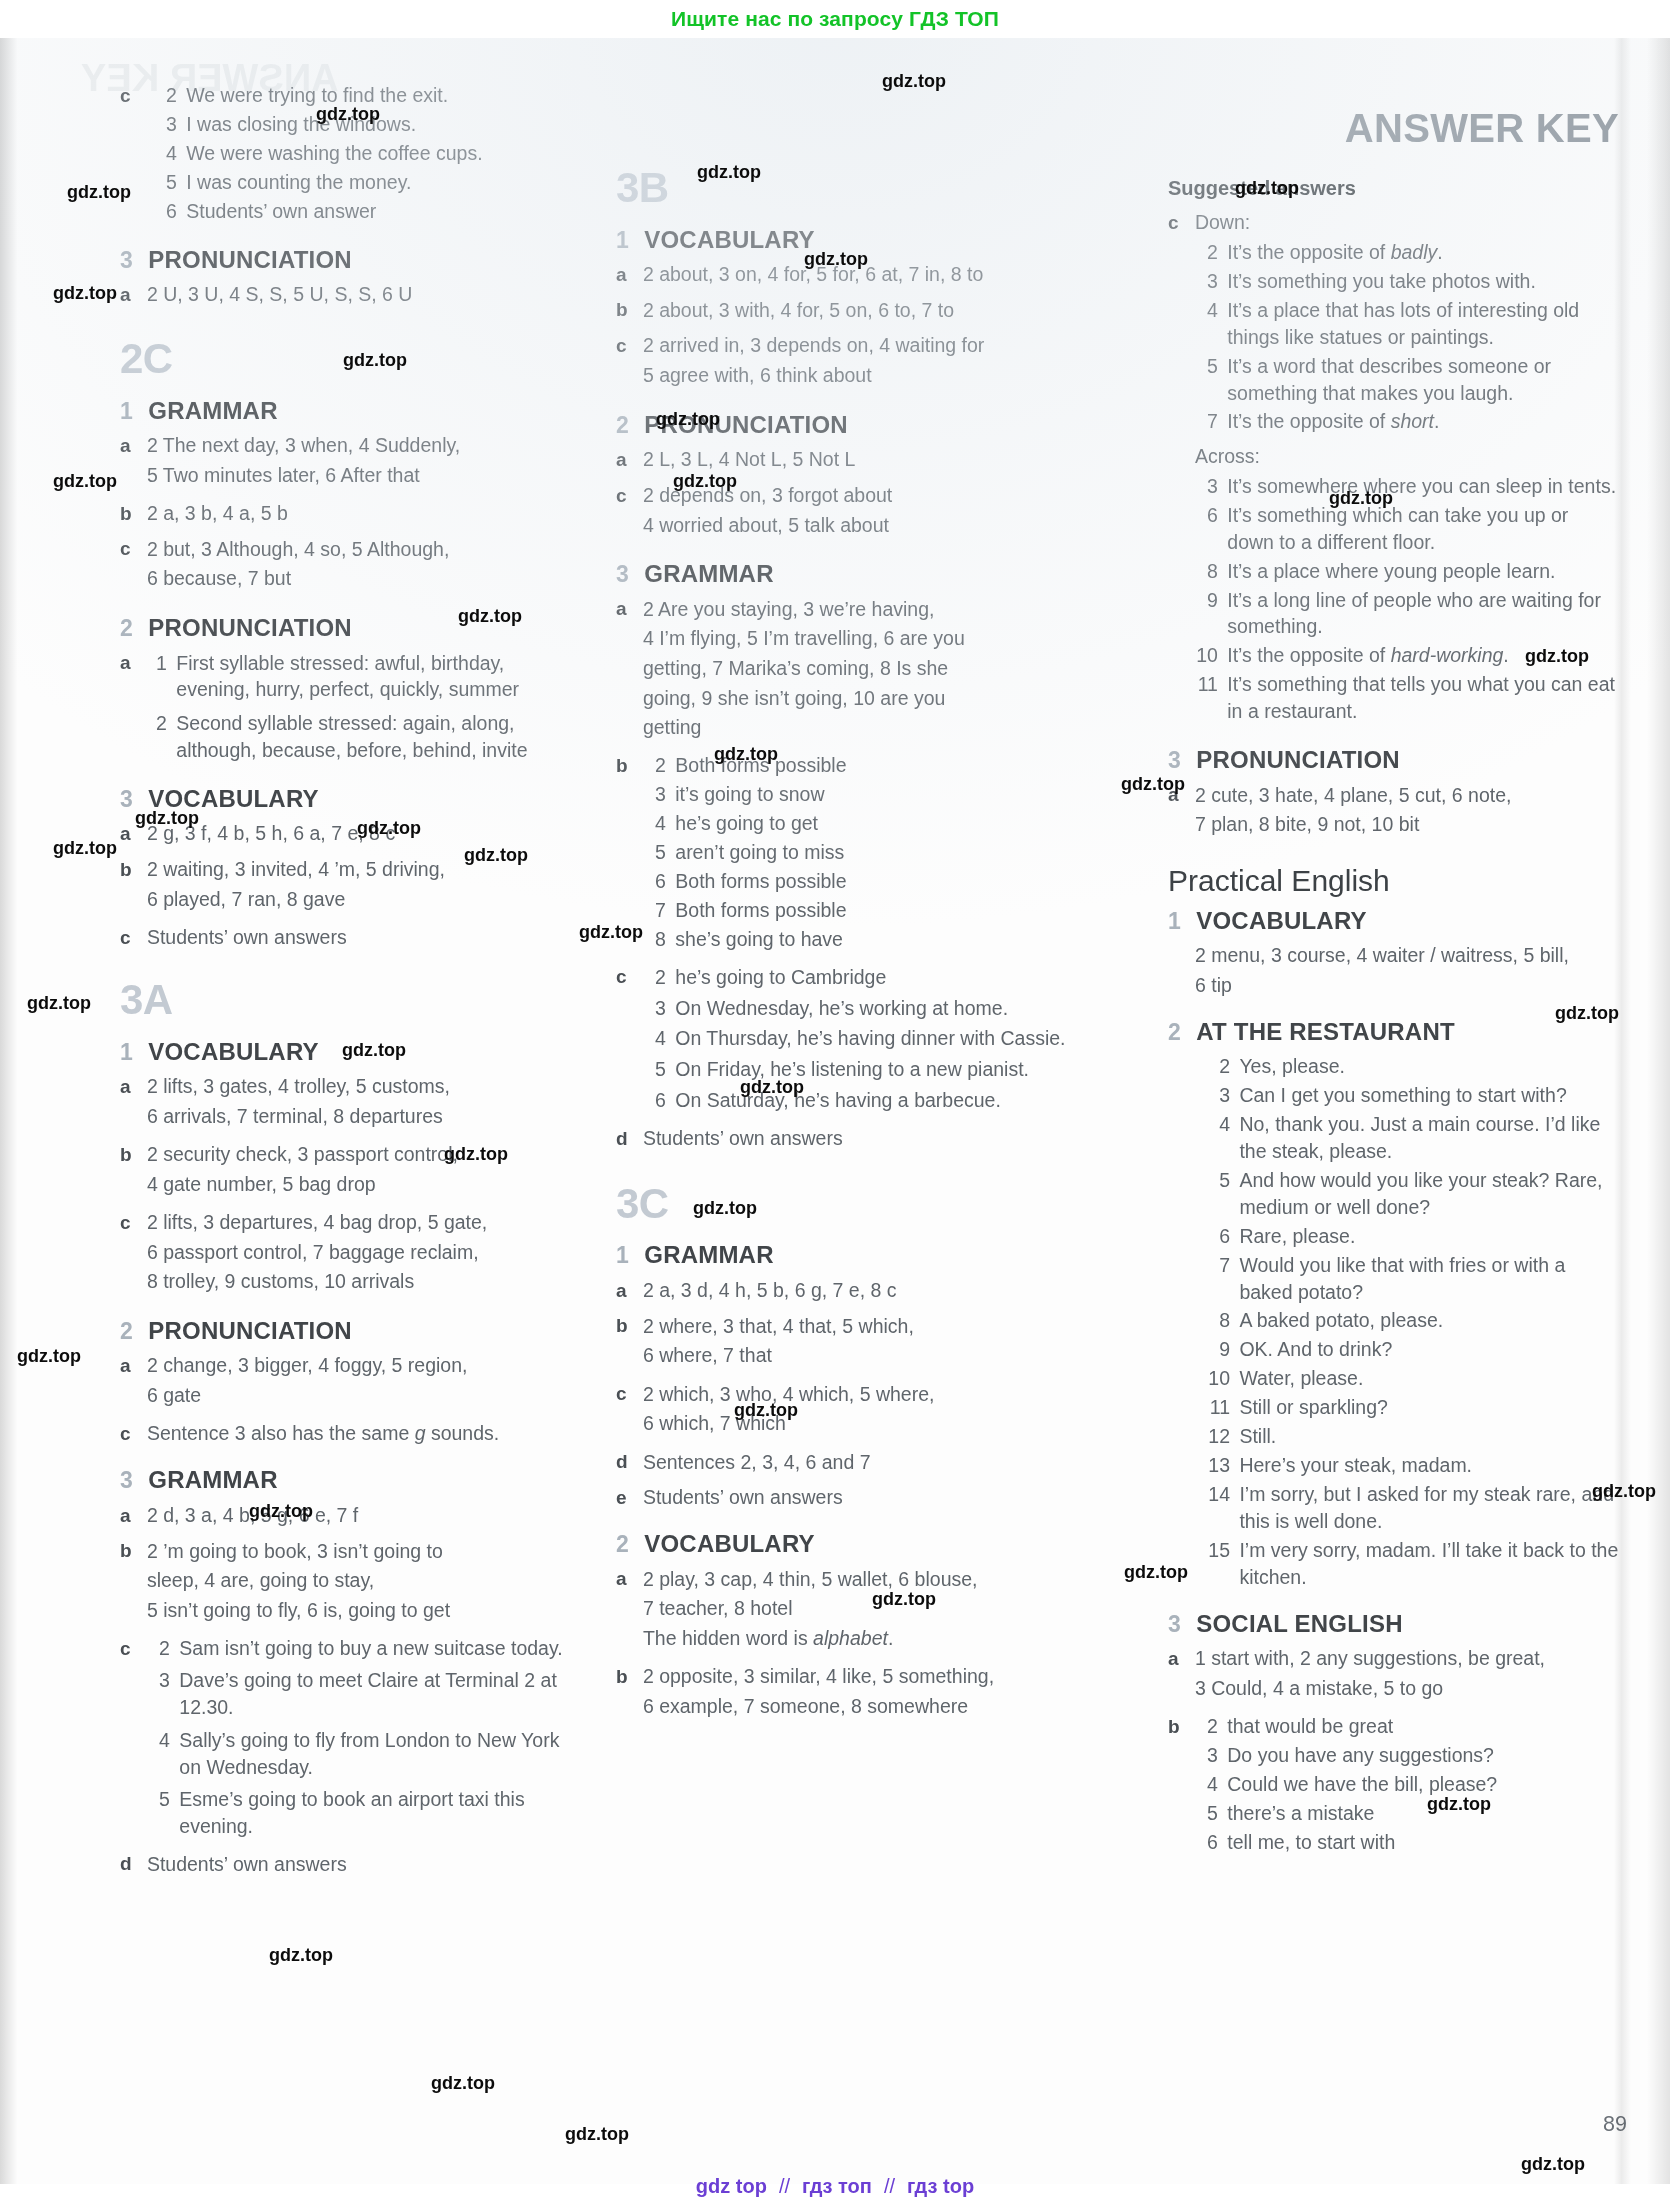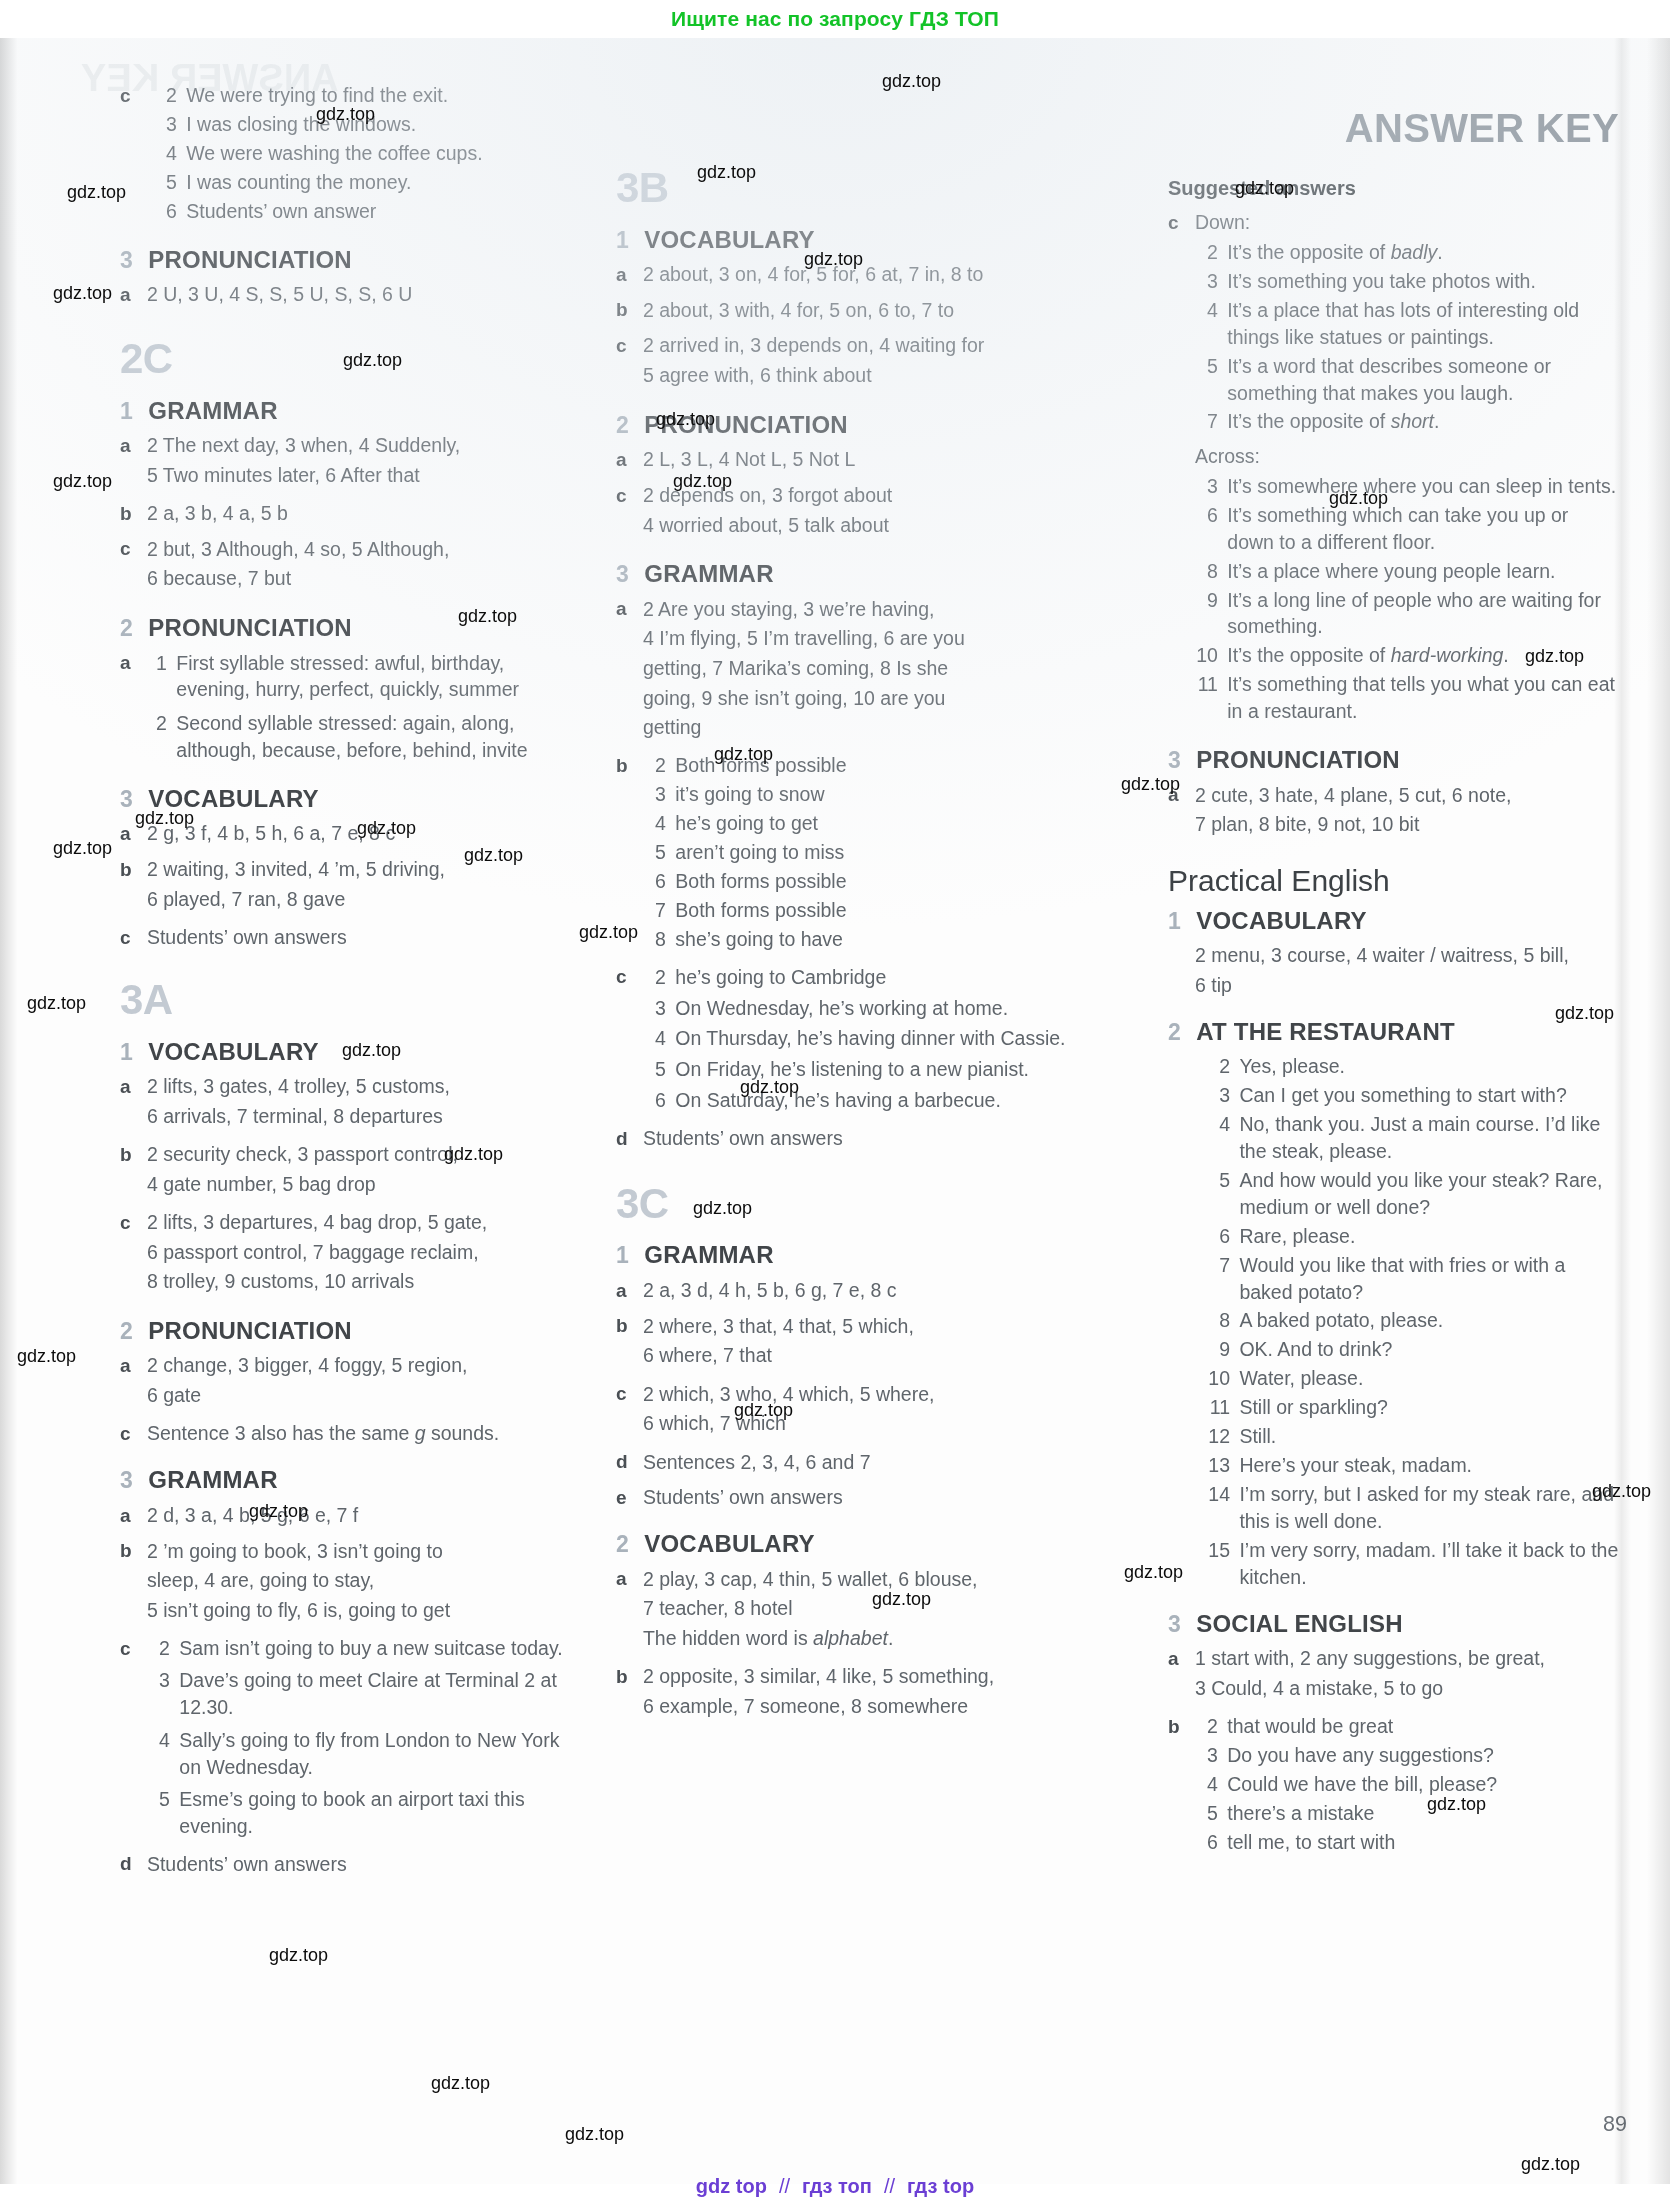--- a/index.html
+++ b/index.html
@@ -90,21 +90,21 @@
   .bare{margin-left:27px;}
   em{font-style:italic;}
 
   
   .pageno{
     position:absolute;right:43px;bottom:47px;font-size:21.5px;color:#6a7077;font-weight:400;
     z-index:30;
   }
   
   .wm{
-    position:absolute;color:#0b0b0b;font-size:18px;font-weight:400;
+    position:absolute;color:#0b0b0b;font-size:18px;font-weight:700;
     font-family:"Liberation Sans", sans-serif;z-index:55;white-space:nowrap;
   }
   
   .footer{
     position:absolute;left:0;bottom:2.7px;width:1670px;height:32px;
     display:flex;align-items:center;justify-content:center;gap:12px;z-index:60;
   }
   .footer a{color:#6b3fd4;font-size:20px;text-decoration:none;font-weight:700;}
   .footer .sep{color:#6b3fd4;font-size:20px;font-weight:400;}
   

